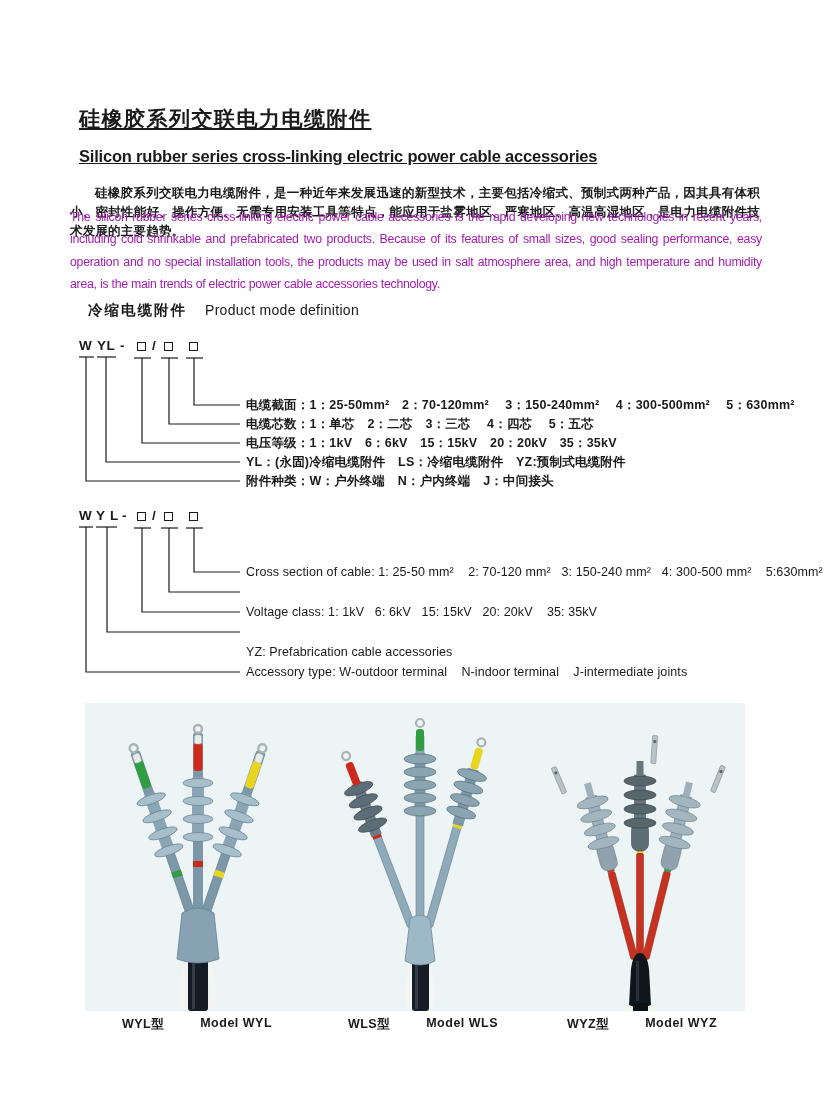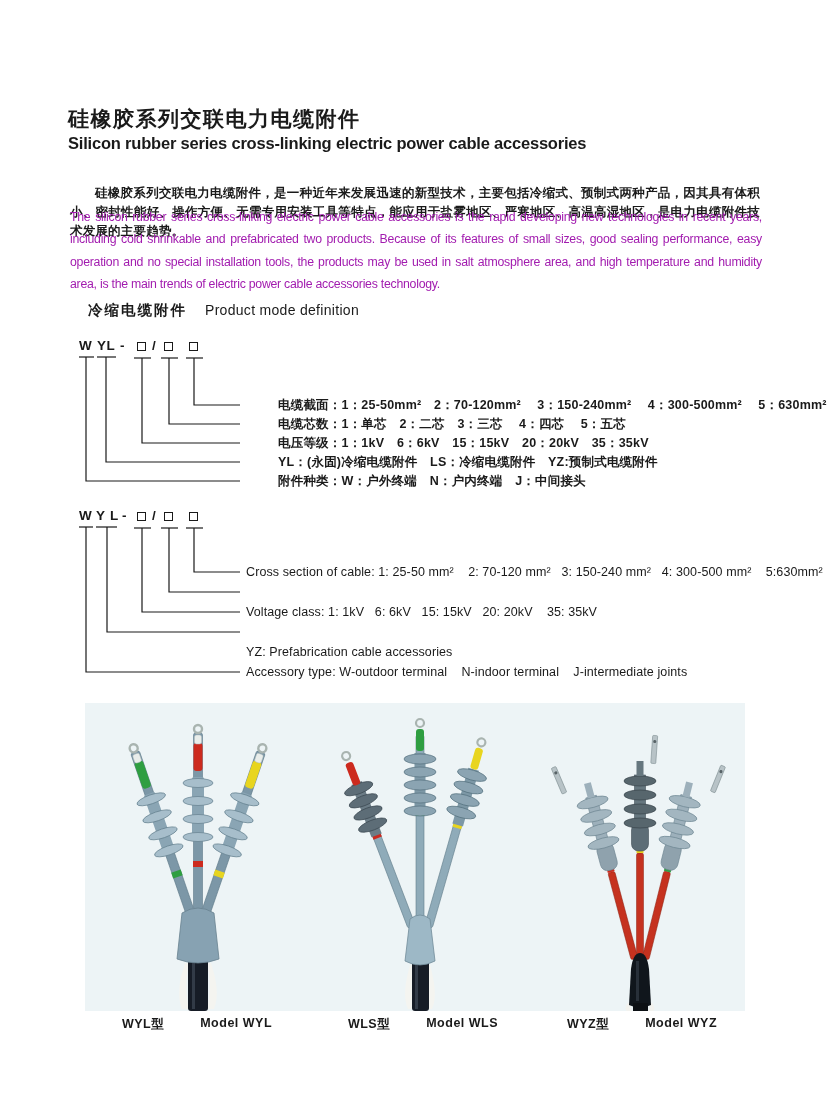--- a/index.html
+++ b/index.html
@@ -1,23 +1,23 @@
 <!DOCTYPE html>
 <html><head>
 <meta charset="utf-8">
 <style>
   html,body{margin:0;padding:0;background:#ffffff;}
   #page{
     position:relative;width:827px;height:1115px;background:#ffffff;
     font-family:"Liberation Sans","DejaVu Sans",sans-serif;color:#1a1a1a;overflow:hidden;
   }
   
-  .title-block{position:absolute;left:68px;top:106px;}
+  .title-block{position:absolute;left:79px;top:106px;text-decoration:underline;}
   .title-zh{font-size:21px;font-weight:bold;letter-spacing:1.5px;line-height:26px;}
-  .title-en{font-size:16.5px;font-weight:bold;letter-spacing:-0.2px;line-height:21px;margin-top:1px;}
+  .title-en{font-size:16.5px;font-weight:bold;letter-spacing:-0.2px;line-height:21px;margin-top:14px;}
   
   .para-zh{
     position:absolute;left:70px;top:184px;width:690px;font-size:12.5px;line-height:19px;
     font-weight:600;text-indent:2em;text-align:justify;letter-spacing:0.2px;
   }
   .para-en{
     position:absolute;left:70px;top:206px;width:692px;font-size:12.3px;line-height:22.4px;
     text-align:justify;letter-spacing:-0.25px;color:#a21caf;
   }
   
@@ -28,21 +28,21 @@
   .diagram{position:absolute;left:0;width:800px;}
   #diagram-zh{top:338px;height:162px;}
   #diagram-en{top:508px;height:186px;}
   .diagram svg.lines{position:absolute;left:0;top:0;}
   .code-letter{position:absolute;top:0;font-size:13.5px;font-weight:bold;letter-spacing:0.5px;line-height:16px;}
   .code-box{position:absolute;top:4px;width:9px;height:9px;border:1.5px solid #1a1a1a;box-sizing:border-box;background:#fff;}
   .dg-label{
     position:absolute;left:246px;transform:translateY(-50%);white-space:pre;
     font-size:12.5px;line-height:15px;
   }
-  #diagram-zh .dg-label{font-weight:bold;letter-spacing:0.2px;margin-left:32px;}
+  #diagram-zh .dg-label{font-weight:bold;letter-spacing:0.2px;}
   #diagram-en .dg-label{font-weight:normal;letter-spacing:0.1px;}
   
   #photo-strip{position:absolute;left:85px;top:703px;width:660px;height:308px;background:#edf4f6;}
   .product-svg{position:absolute;top:0;}
   
   .caption{
     position:absolute;top:1016px;transform:translateX(-50%);display:flex;gap:36px;
     font-size:12.5px;font-weight:bold;letter-spacing:0.5px;white-space:nowrap;
   }
 </style>

